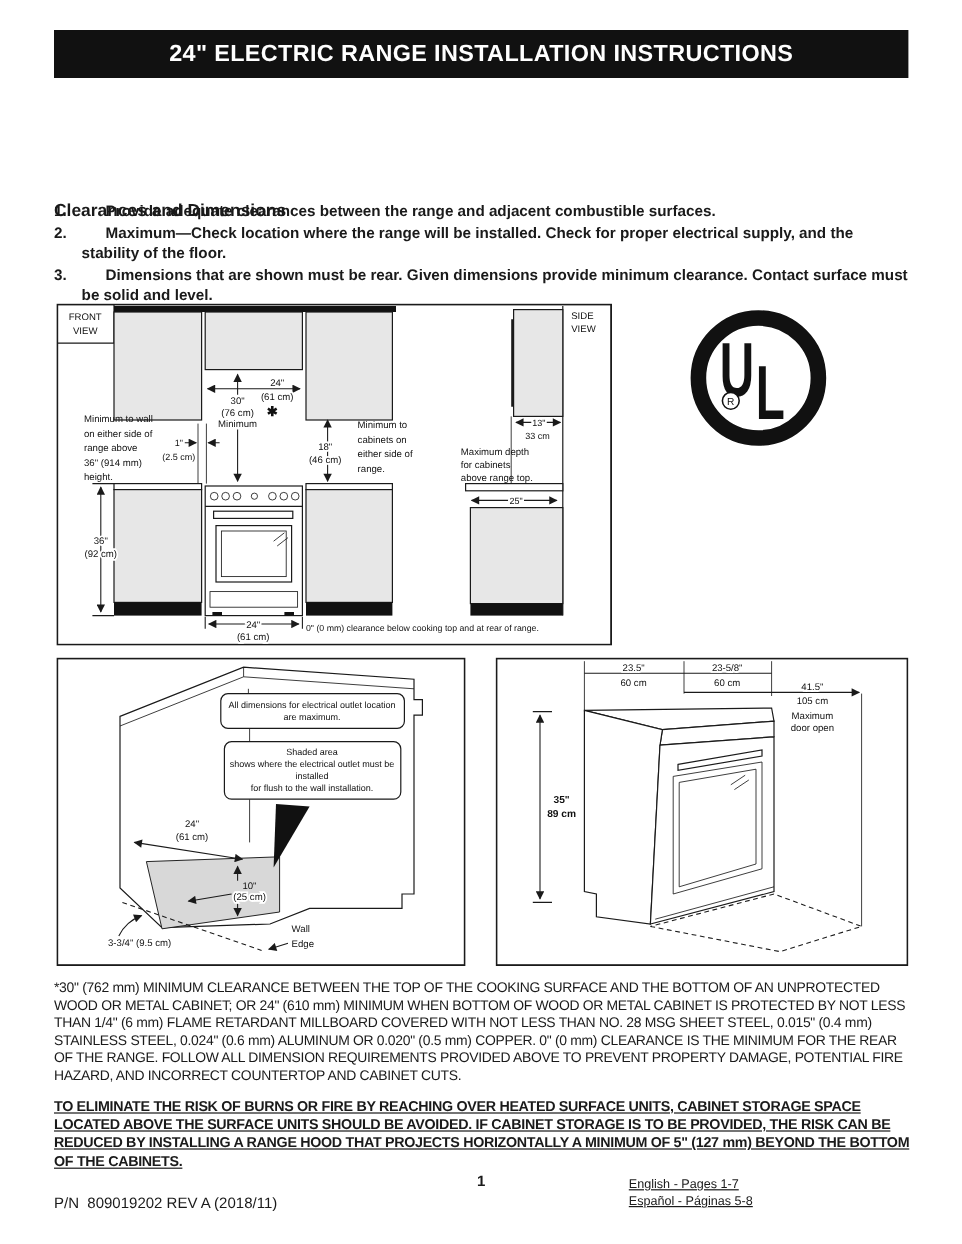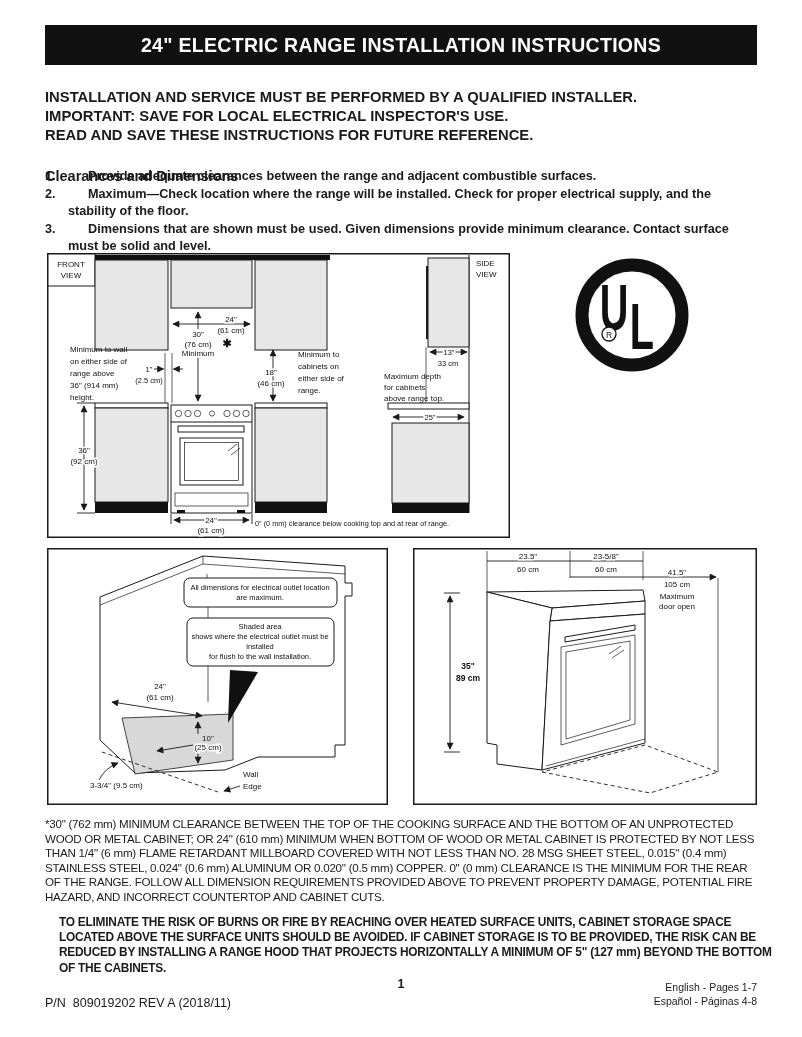--- a/index.html
+++ b/index.html
@@ -9,24 +9,24 @@
   .titlebar{left:45px;top:25px;width:712px;height:40px;background:#111;color:#fff;
             text-align:center;line-height:40px;font-size:19.5px;font-weight:bold;letter-spacing:.3px;}
   .notices{left:45px;top:88px;width:714px;font-size:14.8px;font-weight:bold;line-height:19.2px;}
   .sect-head{left:45px;top:148px;width:400px;font-size:14.5px;font-weight:bold;margin-top:20px;}
   .clist{left:45px;top:168px;width:714px;font-size:12.7px;font-weight:bold;line-height:17.5px;}
   .li{display:flex;}
   .li .num{flex:none;width:23px;}
   .u{padding-left:20px;}
   .ul-caption{left:510px;top:377px;width:248px;font-size:12.5px;line-height:16px;}
   .para1{left:45px;top:817px;width:714px;font-size:11.6px;line-height:14.6px;letter-spacing:-0.25px;}
-  .para2{left:59px;top:915px;width:714px;font-size:11.9px;line-height:15.2px;letter-spacing:-0.25px;font-weight:bold;}
+  .para2{left:45px;top:915px;width:714px;font-size:11.9px;line-height:15.2px;letter-spacing:-0.25px;font-weight:bold;text-decoration:underline;}
   .pagenum{left:0;top:977px;width:802px;text-align:center;font-size:12.5px;font-weight:bold;}
   .pn{left:45px;top:996px;font-size:12.5px;font-weight:normal;white-space:pre;}
-  .langs{left:500px;top:981px;width:257px;text-align:right;font-size:10.5px;line-height:13.5px;}
+  .langs{left:524px;top:981px;width:257px;text-align:left;font-size:10.5px;line-height:13.5px;text-decoration:underline;}
   
   svg text{font-family:"Liberation Sans",sans-serif;fill:#111;}
   .ln{stroke:#1a1a1a;stroke-width:1;fill:none;}
   .thin{stroke:#1a1a1a;stroke-width:0.7;fill:none;}
   .dim{stroke:#1a1a1a;stroke-width:0.9;fill:none;}
   .cab{fill:#e7e7e7;stroke:#1a1a1a;stroke-width:1;}
   .wht{fill:#fff;stroke:#1a1a1a;stroke-width:1;}
   .shade{fill:#d8d8d8;stroke:#1a1a1a;stroke-width:0.8;}
   .blk{fill:#111;stroke:none;}
   .box{fill:#fff;stroke:#1a1a1a;stroke-width:1.5;}
@@ -38,40 +38,35 @@
 </style>
 </head>
 <body>
 
 <div class="page">
 
   <div class="abs titlebar">
     <span>24" ELECTRIC RANGE INSTALLATION INSTRUCTIONS</span>
   </div>
 
-  <div class="abs notices">
-    <div>INSTALLATION AND SERVICE MUST BE PERFORMED BY A QUALIFIED INSTALLER.</div>
-    <div>IMPORTANT: SAVE FOR LOCAL ELECTRICAL INSPECTOR'S USE.</div>
-    <div>READ AND SAVE THESE INSTRUCTIONS FOR FUTURE REFERENCE.</div>
-  </div>
 
   <div class="abs sect-head">Clearances and Dimensions</div>
 
   <div class="abs clist">
     <div class="li">
       <span class="num">1.</span>
       <span class="txt"><span class="u">Provide adequate clearances </span><span>between the range and adjacent combustible surfaces.</span></span>
     </div>
     <div class="li">
       <span class="num">2.</span>
       <span class="txt"><span class="u">Maximum—Check location where the range will be installed.</span><span> Check for proper electrical supply, and the stability of the floor.</span></span>
     </div>
     <div class="li">
       <span class="num">3.</span>
-      <span class="txt"><span class="u">Dimensions that are shown must be used.</span><span> Given dimensions provide minimum clearance. Contact surface must be solid and level.</span></span>
+      <span class="txt"><span class="u">Dimensions that are shown must be rear.</span><span> Given dimensions provide minimum clearance. Contact surface must be solid and level.</span></span>
     </div>
   </div>
 
   <svg class="abs" style="left:47px;top:253px;" width="463" height="285" viewBox="0 0 463 285">
     <defs>
       <marker id="a1" viewBox="0 0 10 10" refX="9" refY="5" markerWidth="9" markerHeight="7" orient="auto-start-reverse" markerUnits="userSpaceOnUse">
         <path d="M0,0 L10,5 L0,10 Z" fill="#1a1a1a"></path>
       </marker>
     </defs>
     <rect class="box" x="0.75" y="0.75" width="461.5" height="283.5"></rect>
@@ -290,16 +285,16 @@
     </g>
   </svg>
 
   <div class="abs para1">*30" (762 mm) MINIMUM CLEARANCE BETWEEN THE TOP OF THE COOKING SURFACE AND THE BOTTOM OF AN UNPROTECTED WOOD OR METAL CABINET; OR 24" (610 mm) MINIMUM WHEN BOTTOM OF WOOD OR METAL CABINET IS PROTECTED BY NOT LESS THAN 1/4" (6 mm) FLAME RETARDANT MILLBOARD COVERED WITH NOT LESS THAN NO. 28 MSG SHEET STEEL, 0.015" (0.4 mm) STAINLESS STEEL, 0.024" (0.6 mm) ALUMINUM OR 0.020" (0.5 mm) COPPER. 0" (0 mm) CLEARANCE IS THE MINIMUM FOR THE REAR OF THE RANGE. FOLLOW ALL DIMENSION REQUIREMENTS PROVIDED ABOVE TO PREVENT PROPERTY DAMAGE, POTENTIAL FIRE HAZARD, AND INCORRECT COUNTERTOP AND CABINET CUTS.</div>
   <div class="abs para2">TO ELIMINATE THE RISK OF BURNS OR FIRE BY REACHING OVER HEATED SURFACE UNITS, CABINET STORAGE SPACE LOCATED ABOVE THE SURFACE UNITS SHOULD BE AVOIDED. IF CABINET STORAGE IS TO BE PROVIDED, THE RISK CAN BE REDUCED BY INSTALLING A RANGE HOOD THAT PROJECTS HORIZONTALLY A MINIMUM OF 5" (127 mm) BEYOND THE BOTTOM OF THE CABINETS.</div>
 
   <div class="abs pagenum">1</div>
   <div class="abs pn">P/N  809019202 REV A (2018/11)</div>
   <div class="abs langs">
     <div>English - Pages 1-7</div>
-    <div>Español - Páginas 4-8</div>
+    <div>Español - Páginas 5-8</div>
   </div>
 
 </div>
 
 </body></html>

